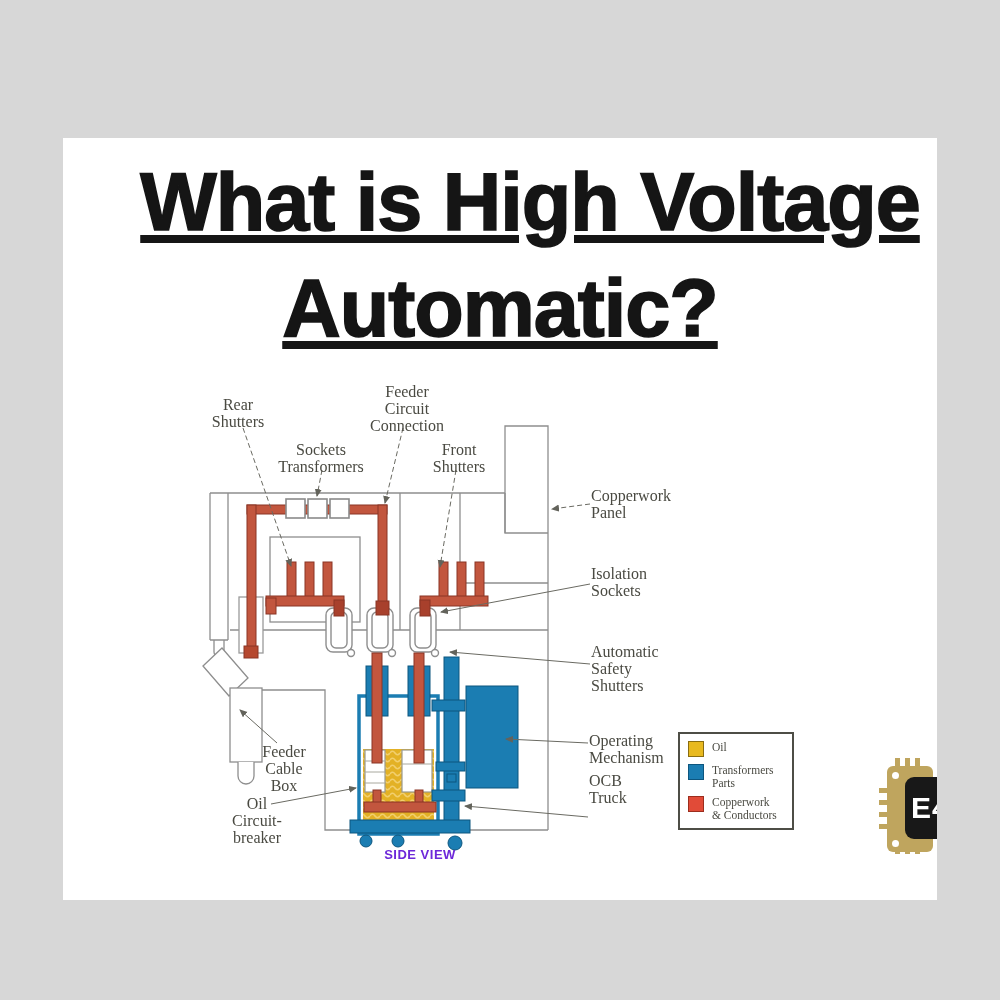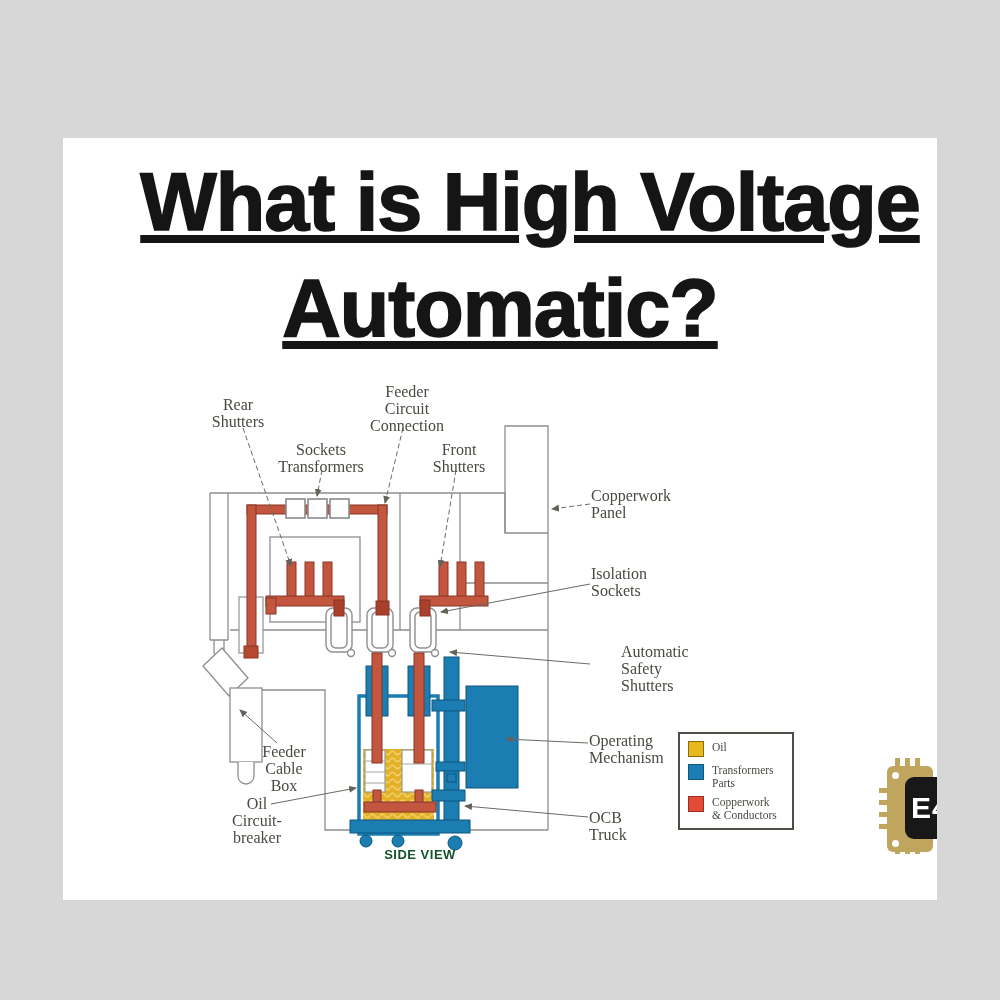--- a/index.html
+++ b/index.html
@@ -28,28 +28,28 @@
     font-family:Liberation Serif, serif;
     font-size:16px;line-height:17px;white-space:pre-line;
   }
   .lbl.center{text-align:center;transform:translateX(-50%);}
   .lbl-rear{left:238px;top:396px;}
   .lbl-ct{left:321px;top:441px;}
   .lbl-fcc{left:407px;top:383px;}
   .lbl-front{left:459px;top:441px;}
   .lbl-instr{left:591px;top:487px;}
   .lbl-iso{left:591px;top:565px;}
-  .lbl-shut{left:621px;top:643px;}
+  .lbl-shut{left:591px;top:643px;}
   .lbl-opmech{left:589px;top:732px;}
-  .lbl-ocb{left:589px;top:809px;}
+  .lbl-ocb{left:589px;top:772px;}
   .lbl-fcb{left:284px;top:743px;}
   .lbl-ocbkr{left:257px;top:795px;}
   .side-view{
     position:absolute;left:420px;top:847px;transform:translateX(-50%);
-    color:#14532d;font-weight:700;font-size:13px;letter-spacing:.5px;white-space:nowrap;
+    color:#6d28d9;font-weight:700;font-size:13px;letter-spacing:.5px;white-space:nowrap;
   }
   
   .legend{
     position:absolute;left:678px;top:732px;width:116px;
     background:#ffffff;border:2px solid #4e4e46;
     padding:7px 8px;box-sizing:border-box;
     display:flex;flex-direction:column;gap:7px;
   }
   .lg-row{display:flex;align-items:flex-start;gap:8px;}
   .sw{width:16px;height:16px;flex:0 0 auto;box-sizing:border-box;}

